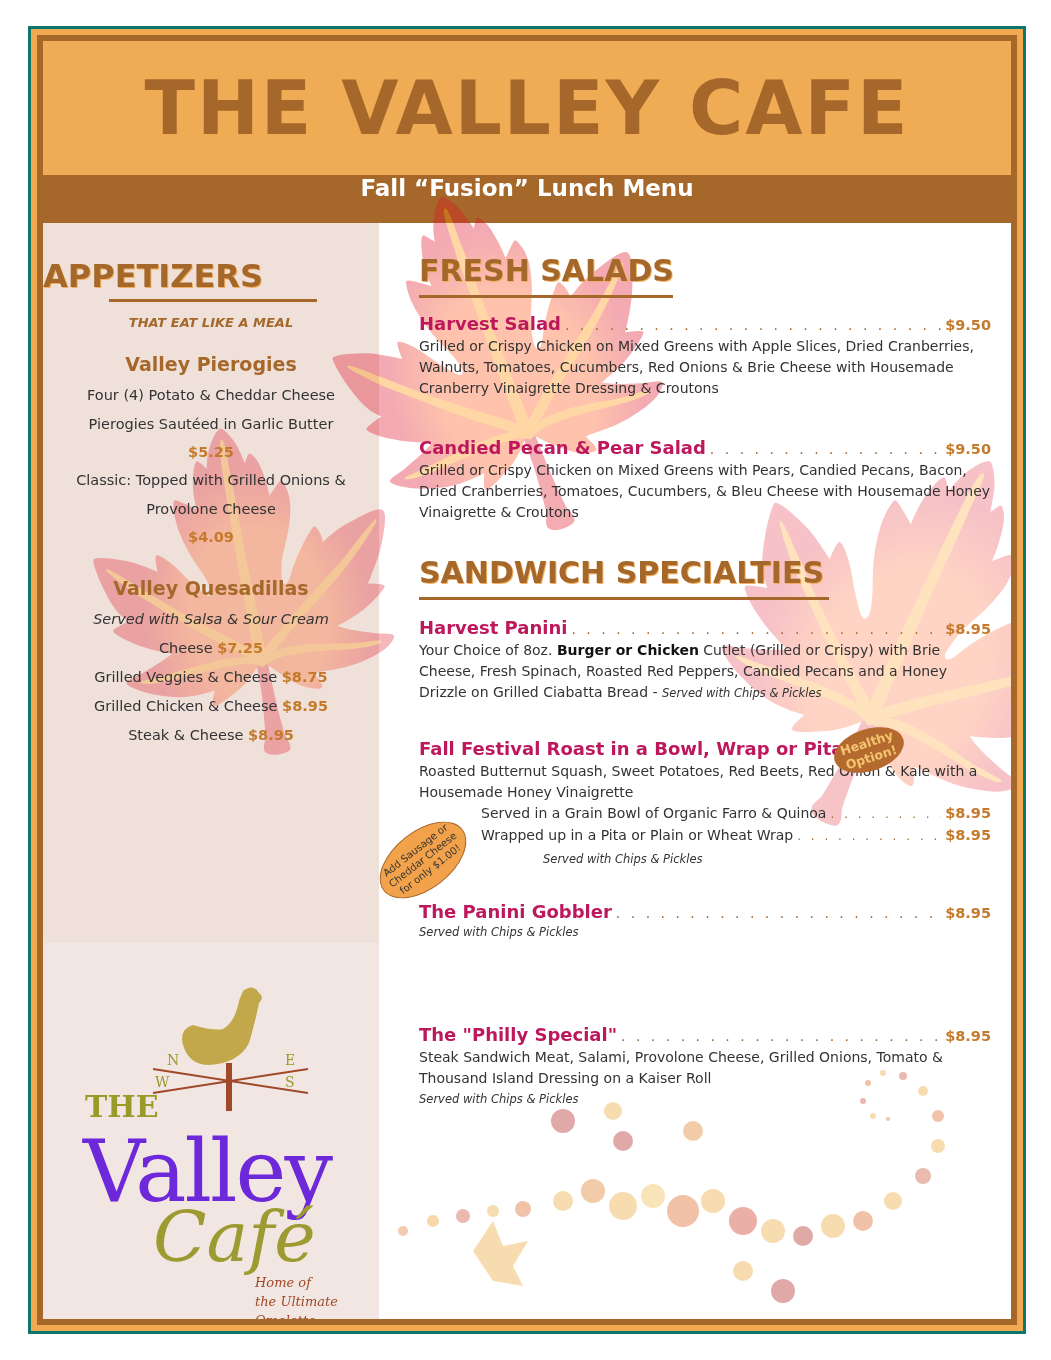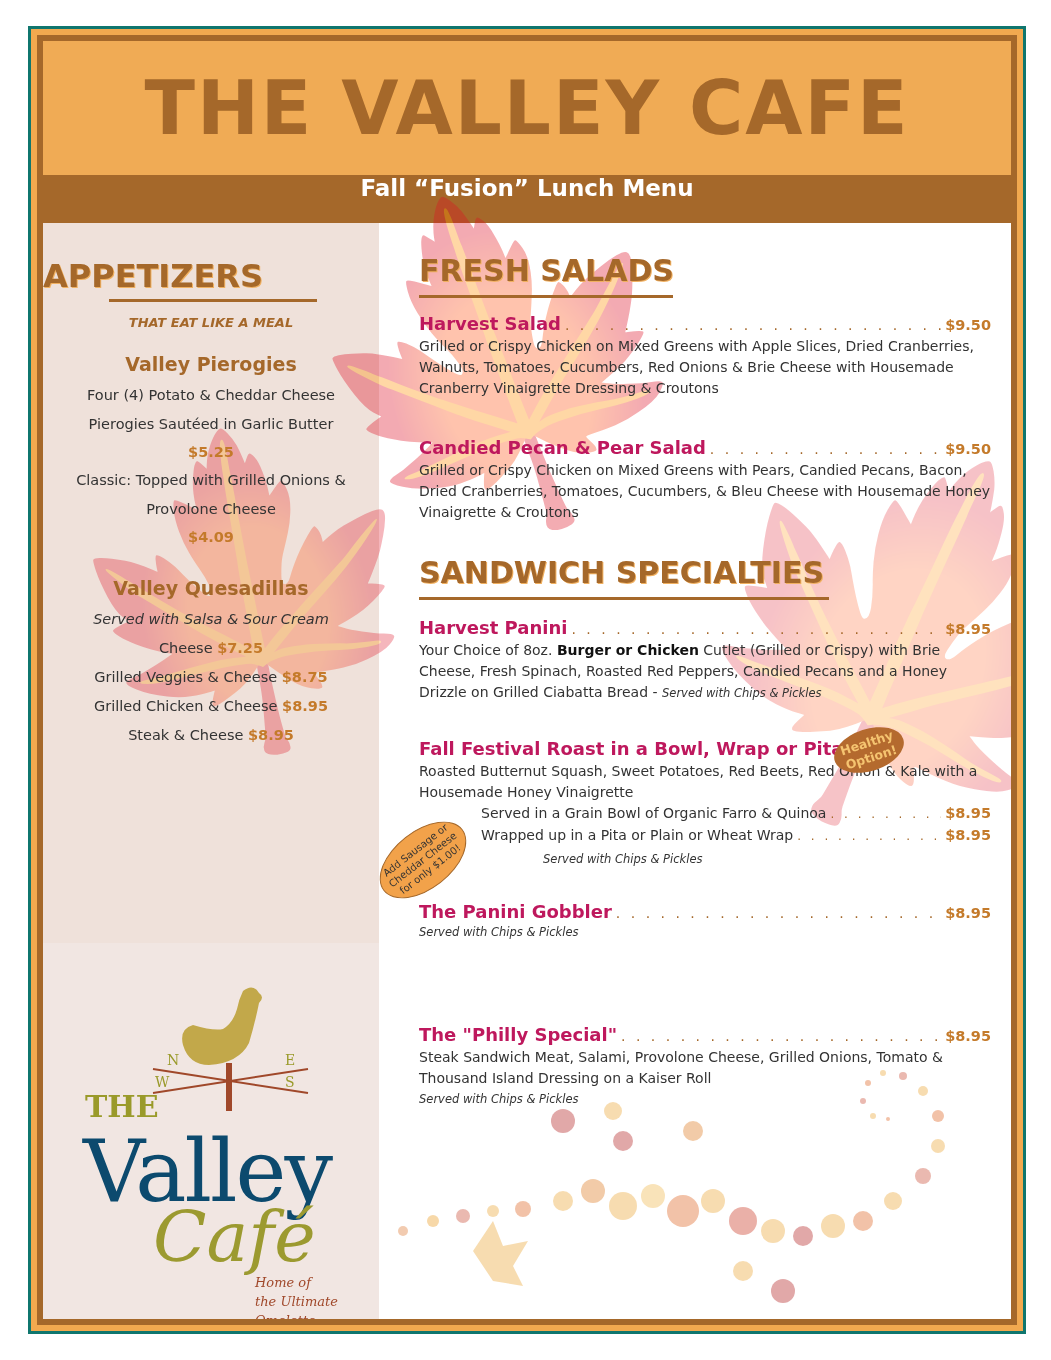--- a/index.html
+++ b/index.html
@@ -67,21 +67,21 @@
   .app-block { position: absolute; left: 0; width: 336px; text-align: center; }
   .app-block .name { color: #a5682a; font-weight: bold; font-size: 19px; margin-bottom: 6px; }
   .app-block .line { color: #333; font-size: 14.5px; line-height: 29px; }
   .app-block .line.italic { font-style: italic; }
   .app-block .price { color: #c47a2a; font-weight: bold; font-size: 14.5px; line-height: 27px; }
   .app-block .price-inline { color: #c47a2a; font-weight: bold; }
 
   
   .logo { position: absolute; left: 30px; top: 940px; width: 290px; height: 330px; }
   .logo .the { position: absolute; left: 12px; top: 108px; font-family: "DejaVu Serif", serif; font-size: 30px; color: #9a9a2a; font-weight: bold; }
-  .logo .valley { position: absolute; left: 10px; top: 140px; font-family: "DejaVu Serif", serif; font-size: 86px; color: #0c4a6e; letter-spacing: -2px; }
+  .logo .valley { position: absolute; left: 10px; top: 140px; font-family: "DejaVu Serif", serif; font-size: 86px; color: #6d28d9; letter-spacing: -2px; }
   .logo .cafe { position: absolute; left: 80px; top: 215px; font-family: "DejaVu Serif", serif; font-style: italic; font-size: 70px; color: #9c9a30; }
   .logo .home { position: absolute; left: 182px; top: 292px; font-family: "DejaVu Serif", serif; font-style: italic; font-size: 13px; color: #a0482a; line-height: 19px; }
   .logo svg { position: absolute; left: 60px; top: 0; }
 
   
   .section-title {
     position: absolute; left: 376px; color: #a5682a; font-weight: bold; font-size: 30px;
     text-shadow: 1px 1px 0 #f0b060;
   }
   .section-rule { position: absolute; left: 376px; height: 3px; background: #a5682a; }

